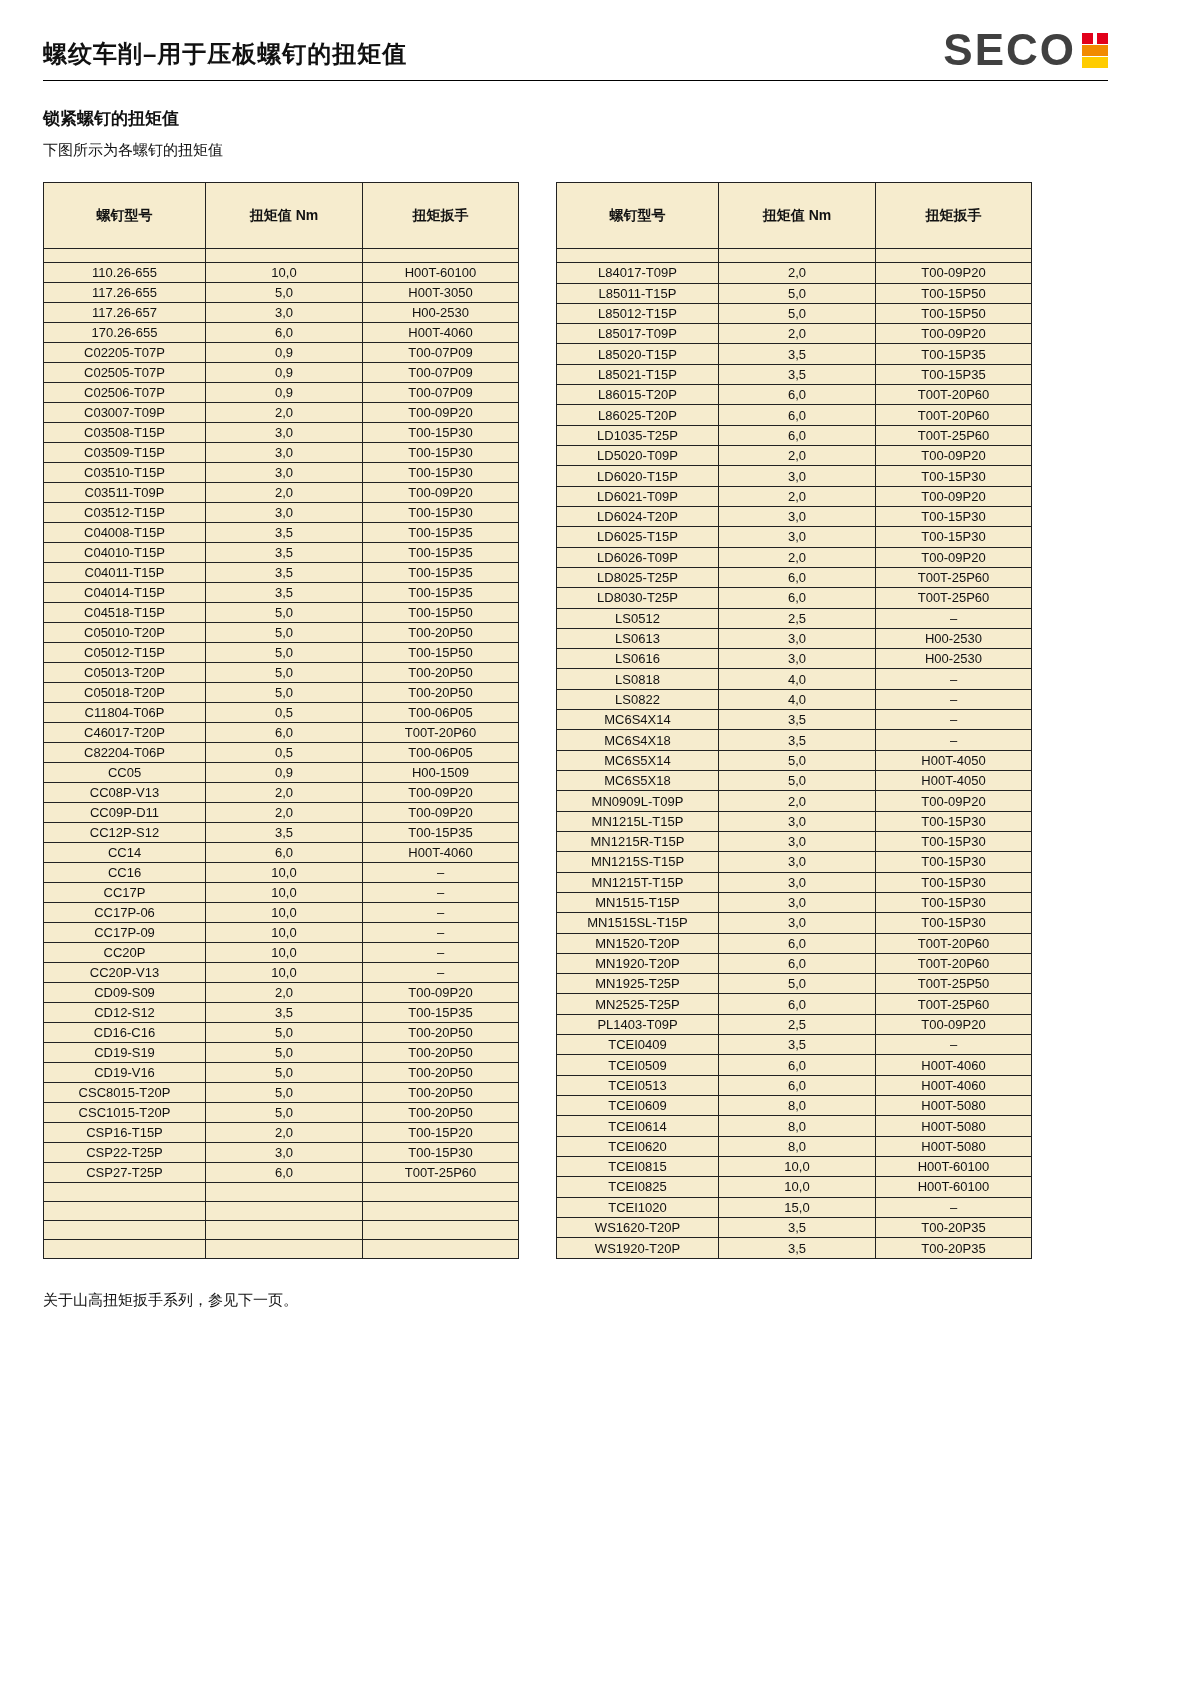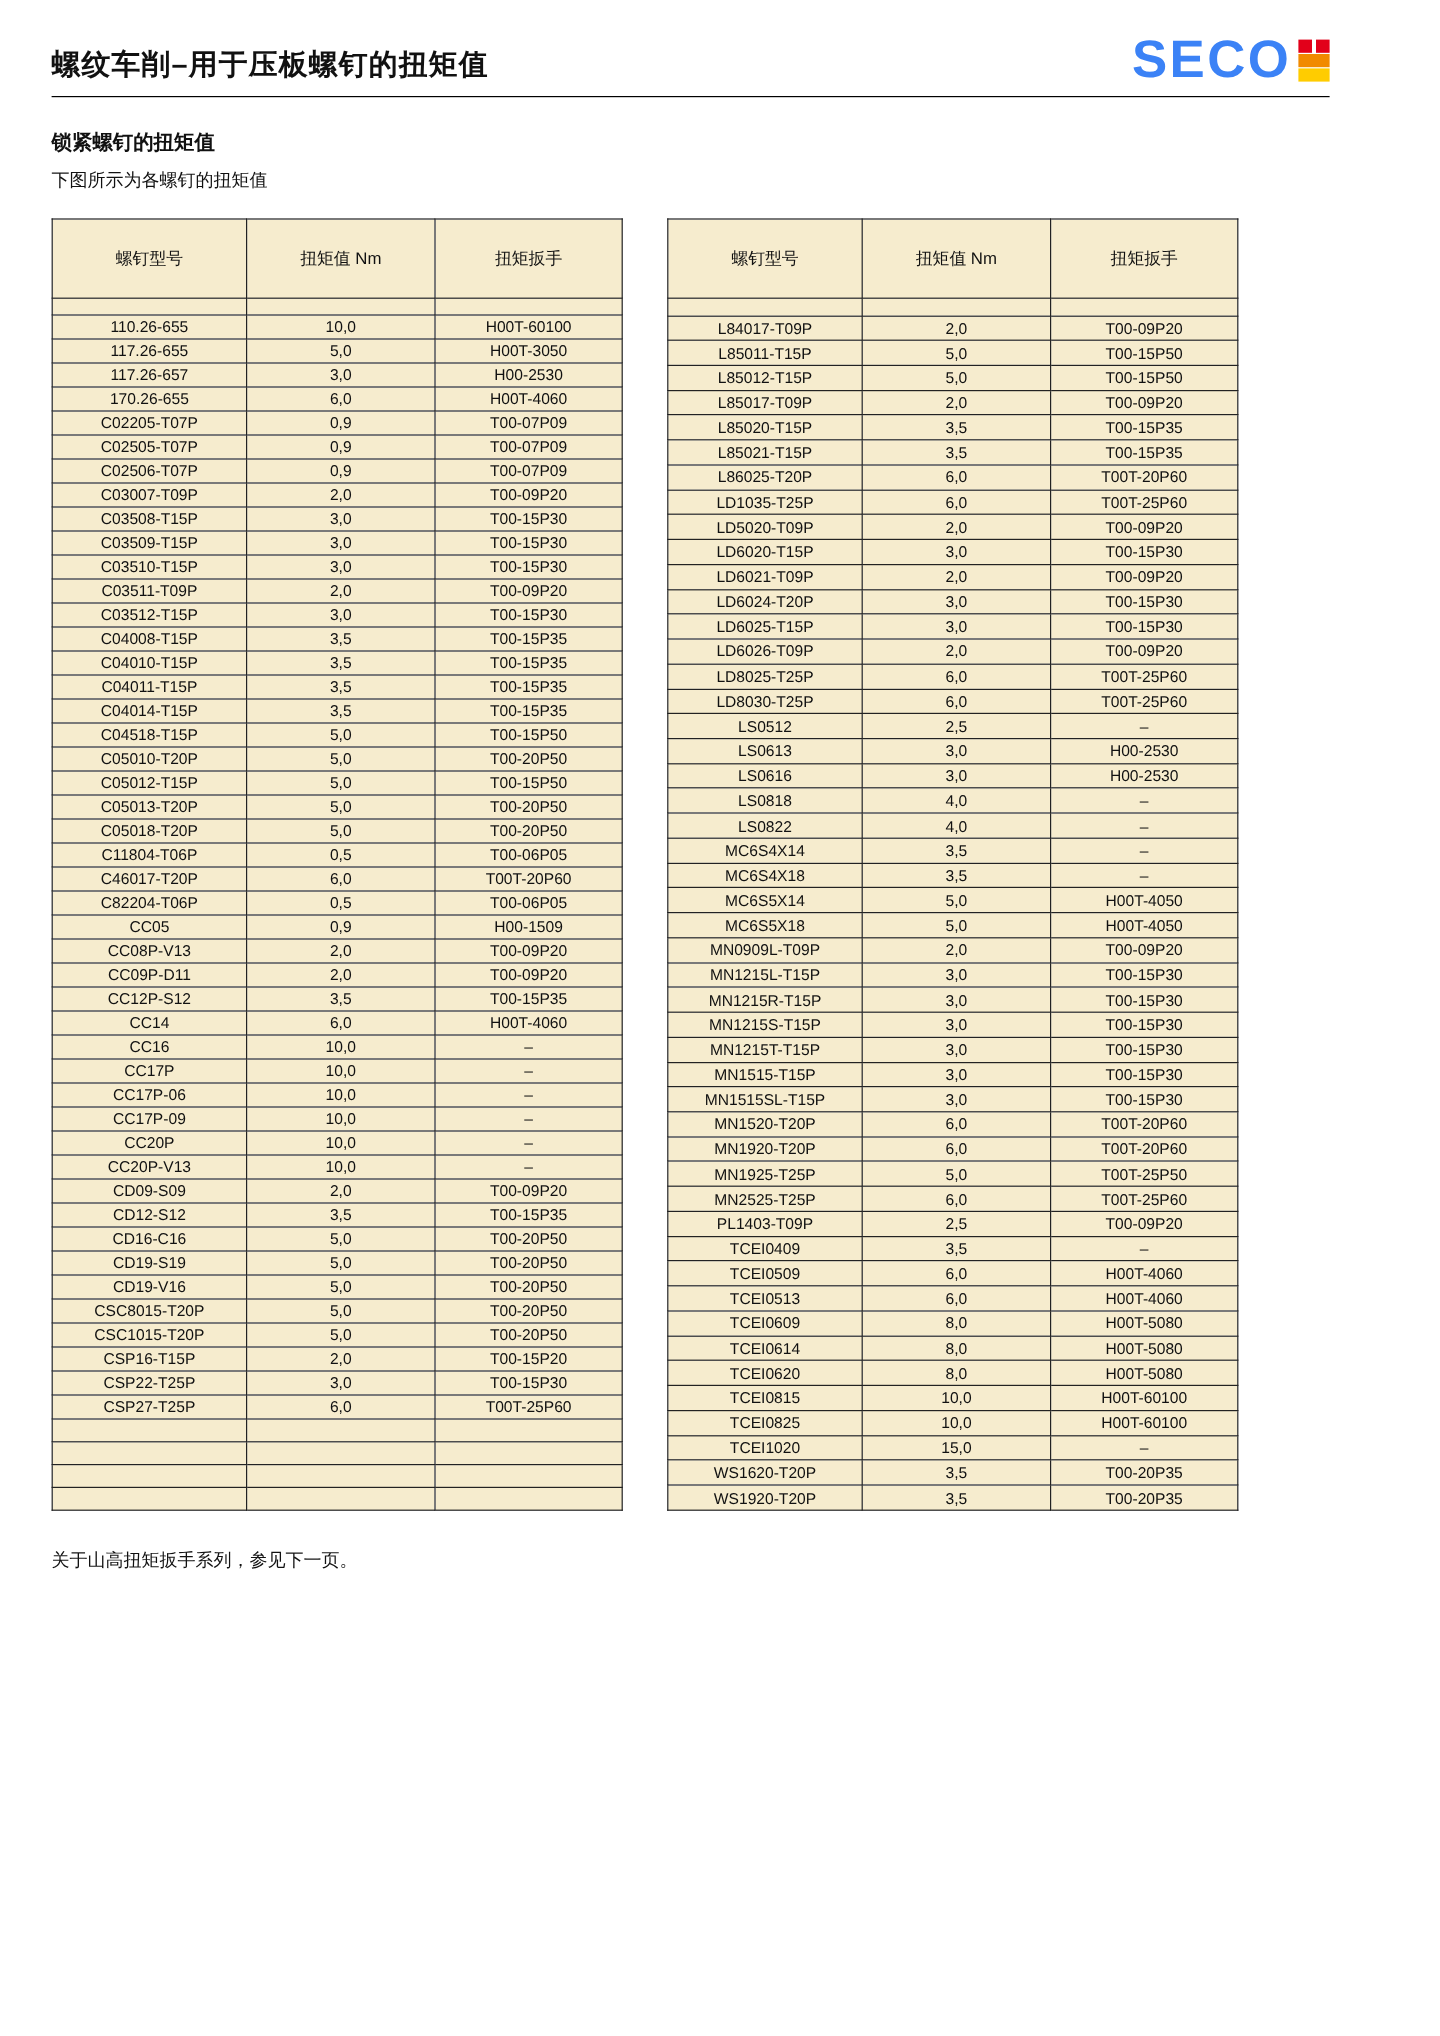--- a/index.html
+++ b/index.html
@@ -67,21 +67,21 @@
     background: #f6ecce;
     text-align: center;
     vertical-align: middle;
     padding: 0;
     overflow: hidden;
     white-space: nowrap;
   }
   table.torque-table th {
     height: 66px;
     font-size: 14px;
-    font-weight: normal;
+    font-weight: bold;
   }
   table.torque-table col.c1 { width: 162px; }
   table.torque-table col.c2 { width: 157px; }
   table.torque-table col.c3 { width: 156px; }
   table.torque-table tr.spacer-row td { height: 14px; }
   table.torque-table tbody td {
     height: 19px;
     font-size: 13px;
     line-height: 19px;
   }
@@ -99,21 +99,21 @@
 </style>
 </head>
 <body>
 
 <div class="page">
   <div class="content">
 
     <div class="header-band">
       <h1 class="page-title">螺纹车削–用于压板螺钉的扭矩值</h1>
       <div class="logo">
-        <span class="logo-text" style="color: #3b82f6;">SECO</span>
+        <span class="logo-text" style="color: #404040;">SECO</span>
         <span class="logo-mark">
           <span class="logo-stripe stripe-0" style="display: block; background: linear-gradient(90deg, rgb(226, 0, 26) 0px, rgb(226, 0, 26) 42%, rgb(255, 255, 255) 42%, rgb(255, 255, 255) 58%, rgb(226, 0, 26) 58%, rgb(226, 0, 26) 100%);"></span>
           <span class="logo-stripe stripe-1" style="display: block; background: rgb(241, 138, 0);"></span>
           <span class="logo-stripe stripe-2" style="display: block; background: rgb(255, 204, 0);"></span>
         </span>
       </div>
     </div>
 
     <hr class="rule">
 
@@ -436,20 +436,25 @@
               <td>L85020-T15P</td>
               <td>3,5</td>
               <td>T00-15P35</td>
             </tr>
             <tr>
               <td>L85021-T15P</td>
               <td>3,5</td>
               <td>T00-15P35</td>
             </tr>
             <tr>
+              <td>L86015-T20P</td>
+              <td>6,0</td>
+              <td>T00T-20P60</td>
+            </tr>
+            <tr>
               <td>L86025-T20P</td>
               <td>6,0</td>
               <td>T00T-20P60</td>
             </tr>
             <tr>
               <td>LD1035-T25P</td>
               <td>6,0</td>
               <td>T00T-25P60</td>
             </tr>
             <tr>

